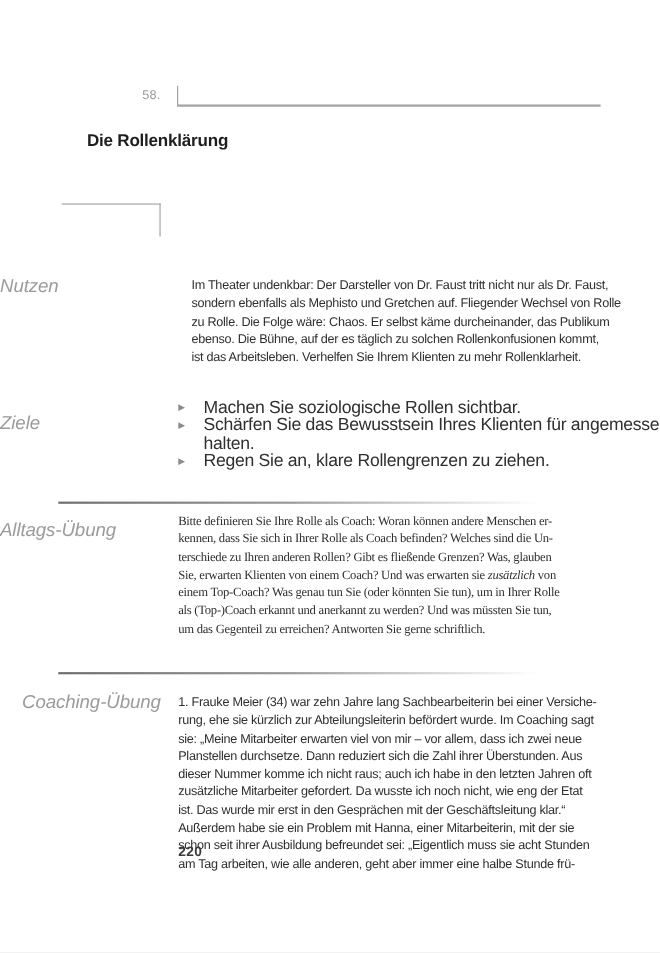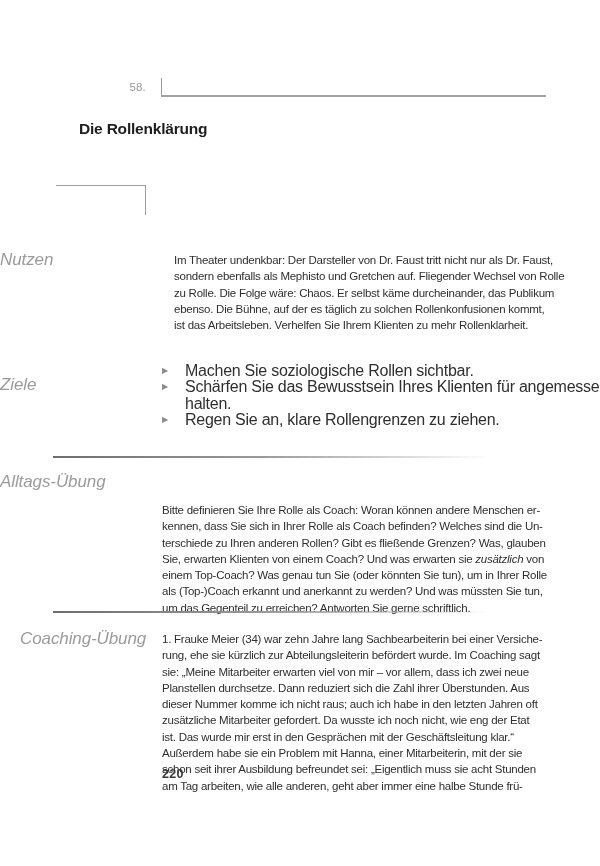--- a/index.html
+++ b/index.html
@@ -105,21 +105,21 @@
     </div>
     <div class="bullet-row">
       <span class="tri">▶</span>
       <span class="bullet-text">Regen Sie an, klare Rollengrenzen zu ziehen.</span>
     </div>
   </div>
 
   <div class="divider" style="top:456px;"></div>
 
   <div class="label" style="top:474px;">Alltags-Übung</div>
-  <div class="body-text" style="top:502px;">Bitte definieren Sie Ihre Rolle als Coach: Woran können andere Menschen er-
+  <div class="body-text" style="top:466px;font-family:Liberation Serif, serif;">Bitte definieren Sie Ihre Rolle als Coach: Woran können andere Menschen er-
 kennen, dass Sie sich in Ihrer Rolle als Coach befinden? Welches sind die Un-
 terschiede zu Ihren anderen Rollen? Gibt es fließende Grenzen? Was, glauben
 Sie, erwarten Klienten von einem Coach? Und was erwarten sie <em>zusätzlich</em> von
 einem Top-Coach? Was genau tun Sie (oder könnten Sie tun), um in Ihrer Rolle
 als (Top-)Coach erkannt und anerkannt zu werden? Und was müssten Sie tun,
 um das Gegenteil zu erreichen? Antworten Sie gerne schriftlich.</div>
 
   <div class="divider" style="top:611px;"></div>
 
   <div class="label" style="top:631px;margin-left:20px;">Coaching-Übung</div>

